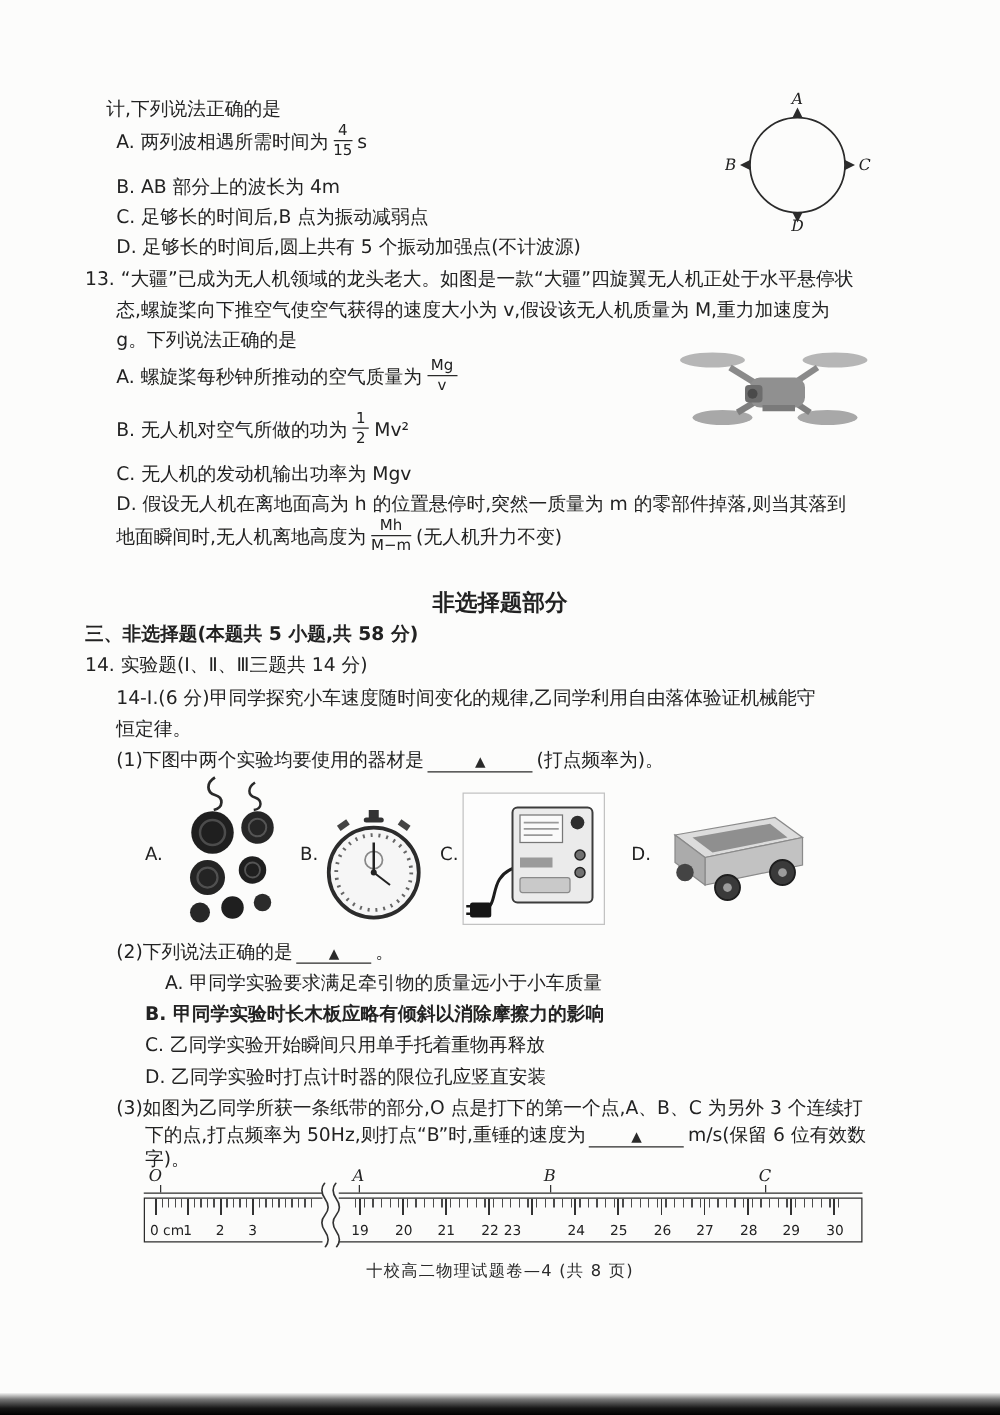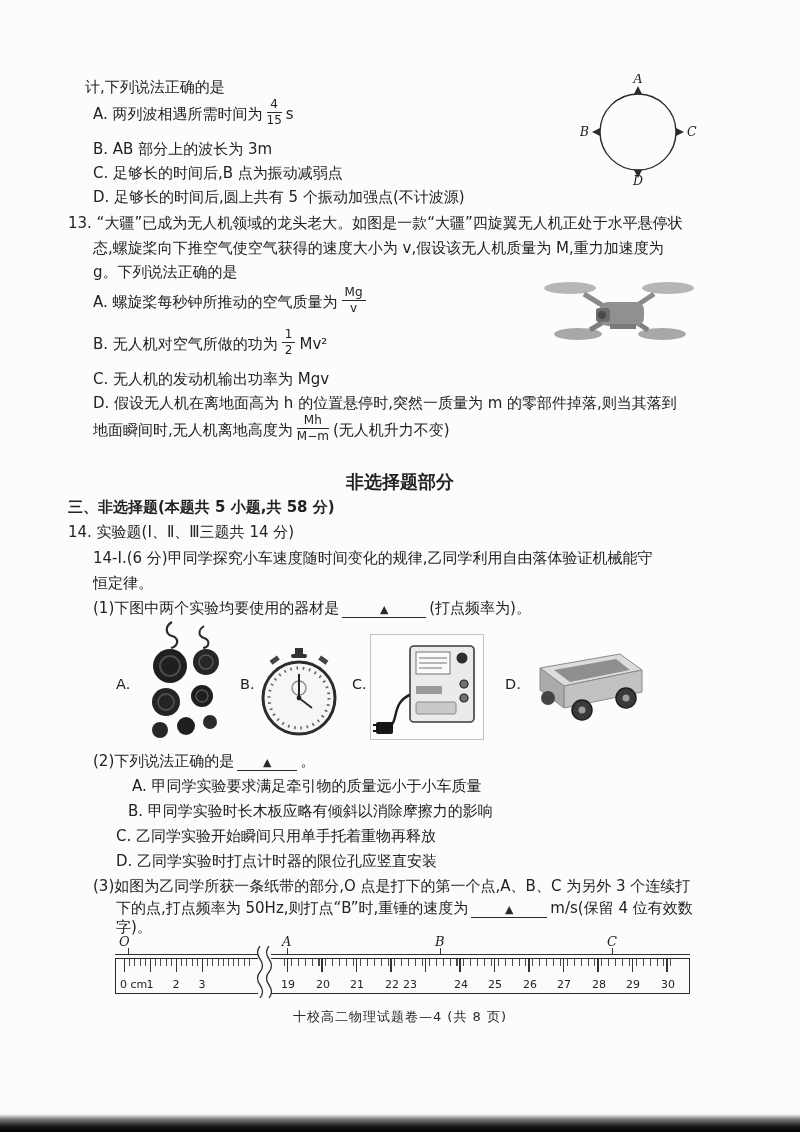--- a/index.html
+++ b/index.html
@@ -40,21 +40,21 @@
 </head>
 <body>
 
 <div class="page">
 
   <div class="line" style="left:85px; top:78px;">计,下列说法正确的是</div>
 
   <div class="line" style="left:93px; top:100px;">
     <span>A. 两列波相遇所需时间为</span><span class="frac"><span class="fnum">4</span><span class="fden">15</span></span><span>s</span>
   </div>
-  <div class="line" style="left:93px; top:140px;">B. AB 部分上的波长为 3m</div>
+  <div class="line" style="left:93px; top:140px;">B. AB 部分上的波长为 4m</div>
   <div class="line" style="left:93px; top:164px;">C. 足够长的时间后,B 点为振动减弱点</div>
   <div class="line" style="left:93px; top:188px;">D. 足够长的时间后,圆上共有 5 个振动加强点(不计波源)</div>
 
   <svg class="abs" style="left:580px; top:74px;" width="120" height="112" viewBox="0 0 120 112">
     <circle cx="58" cy="58" r="38" fill="none" stroke="#2b2b2b" stroke-width="1.4"></circle>
     <polygon points="54,20 62,20 58,12" fill="#2b2b2b"></polygon>
     <polygon points="54,96 62,96 58,104" fill="#2b2b2b"></polygon>
     <polygon points="20,54 20,62 12,58" fill="#2b2b2b"></polygon>
     <polygon points="96,54 96,62 104,58" fill="#2b2b2b"></polygon>
     <text x="58" y="9" text-anchor="middle" class="circ-label">A</text>
@@ -165,27 +165,27 @@
       <circle cx="58" cy="70" r="3.5" fill="#9c9c9c"></circle>
     <circle cx="102" cy="58" r="10" fill="#3a3a3a" stroke="#1e1e1e" stroke-width="1.5"></circle>
       <circle cx="102" cy="58" r="3.5" fill="#9c9c9c"></circle>
     <circle cx="24" cy="58" r="7" fill="#444"></circle>
   </svg>
 
   <div class="line" style="left:93px; top:752px;">
     <span>(2)下列说法正确的是</span><span class="blank blank-mid">▲</span><span>。</span>
   </div>
   <div class="line" style="left:132px; top:777px;">A. 甲同学实验要求满足牵引物的质量远小于小车质量</div>
-  <div class="line" style="left:128px; top:802px;">B. 甲同学实验时长木板应略有倾斜以消除摩擦力的影响</div>
+  <div class="line" style="left:116px; top:802px;font-weight:bold;">B. 甲同学实验时长木板应略有倾斜以消除摩擦力的影响</div>
   <div class="line" style="left:116px; top:827px;">C. 乙同学实验开始瞬间只用单手托着重物再释放</div>
   <div class="line" style="left:116px; top:852px;">D. 乙同学实验时打点计时器的限位孔应竖直安装</div>
 
   <div class="line" style="left:93px; top:877px;">(3)如图为乙同学所获一条纸带的部分,O 点是打下的第一个点,A、B、C 为另外 3 个连续打</div>
   <div class="line" style="left:116px; top:899px;">
-    <span>下的点,打点频率为 50Hz,则打点“B”时,重锤的速度为</span><span class="blank blank-v">▲</span><span>m/s(保留 4 位有效数</span>
+    <span>下的点,打点频率为 50Hz,则打点“B”时,重锤的速度为</span><span class="blank blank-v">▲</span><span>m/s(保留 6 位有效数</span>
   </div>
   <div class="line" style="left:116px; top:918px;">字)。</div>
 
   <div class="ruler">
     <span class="pt" style="left:4px;">O</span>
     <span class="pt" style="left:167px;">A</span>
     <span class="pt" style="left:320px;">B</span>
     <span class="pt" style="left:492px;">C</span>
     <span class="pt-line" style="left:13px;"></span>
     <span class="pt-line" style="left:172px;"></span>

